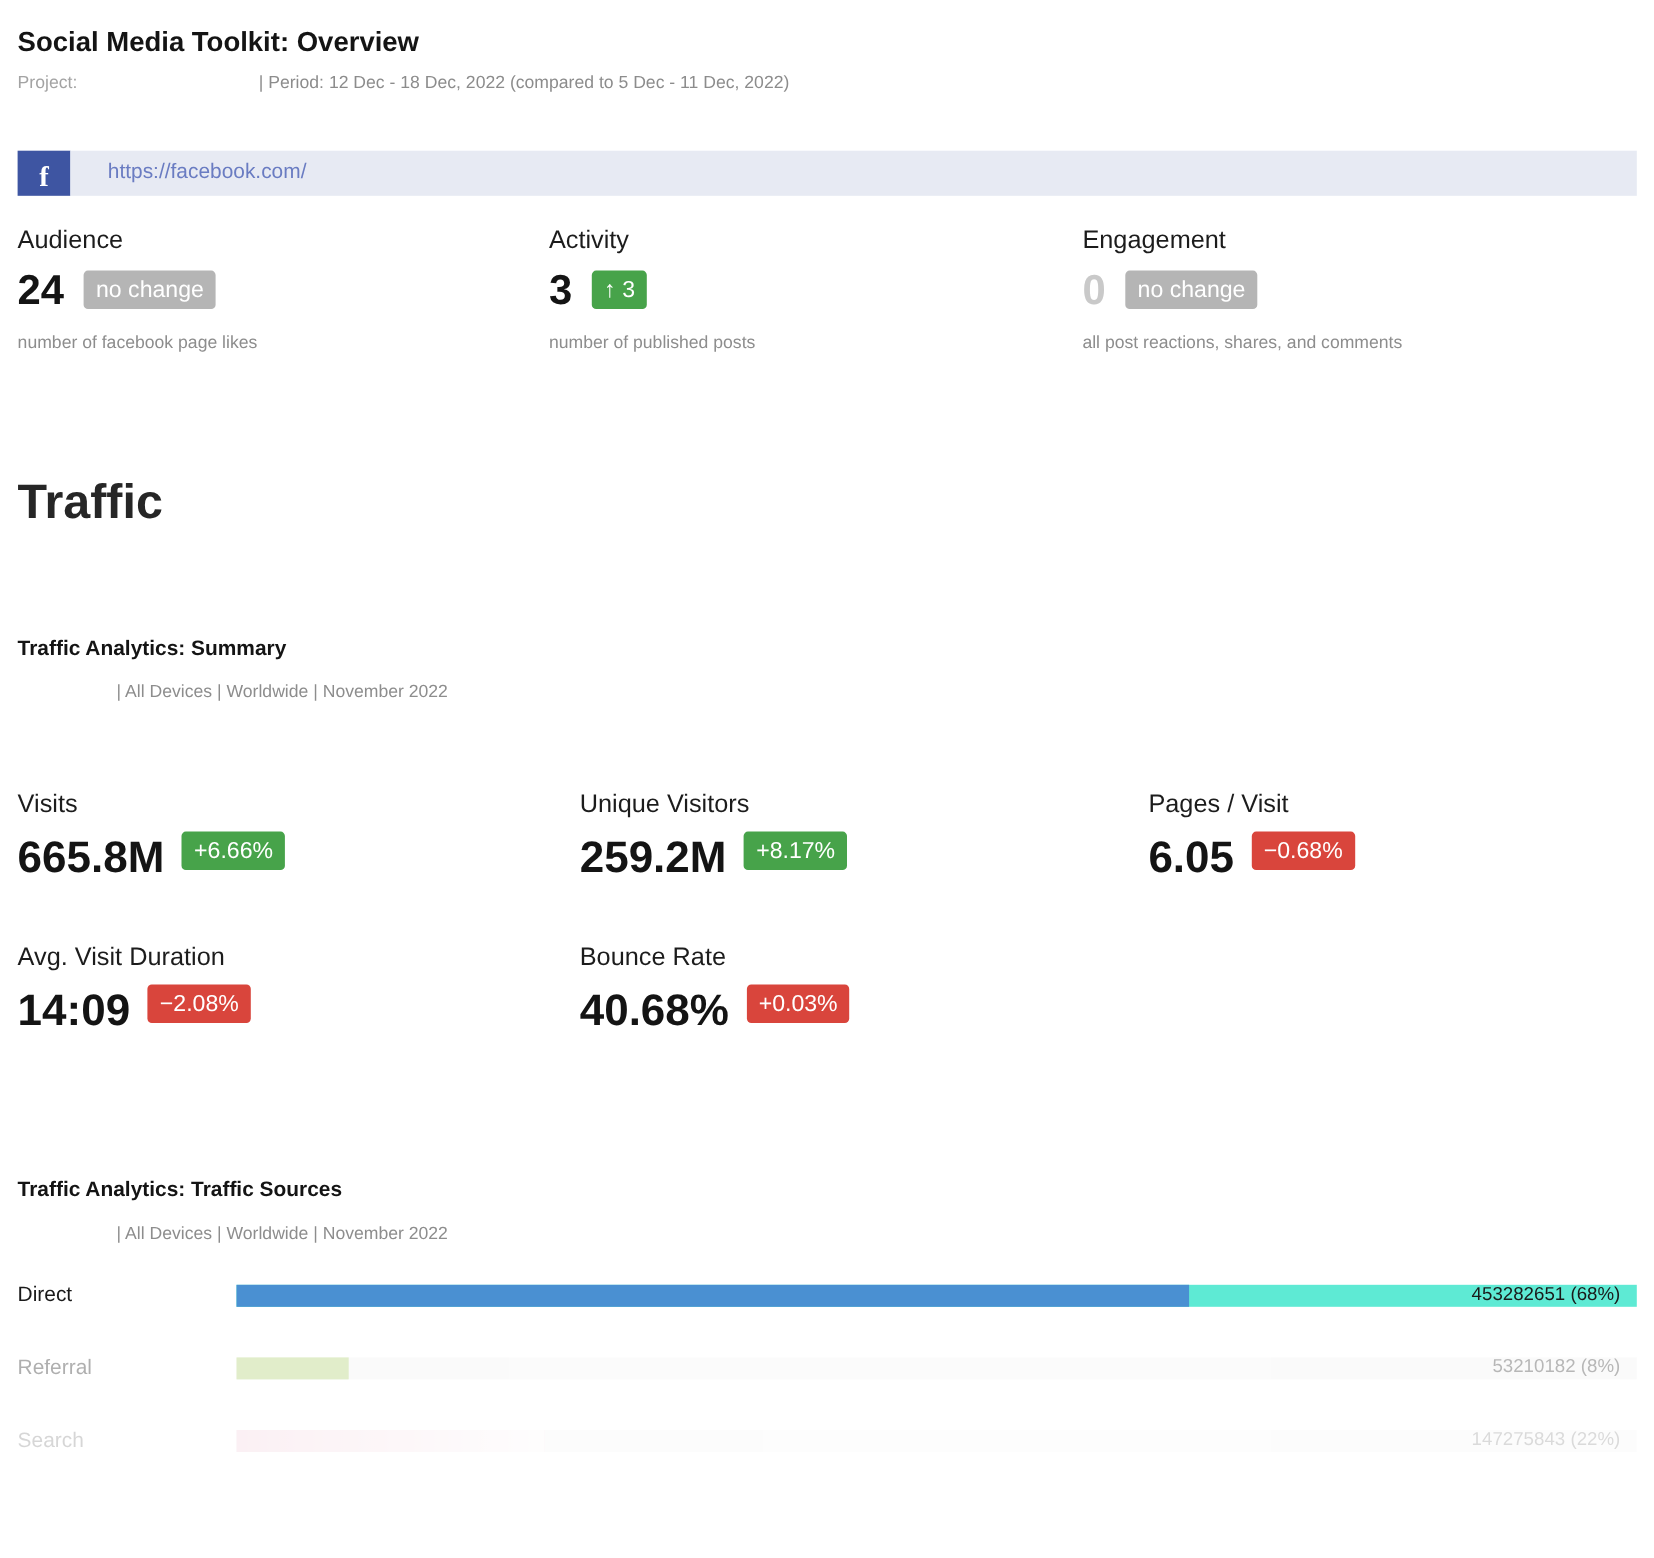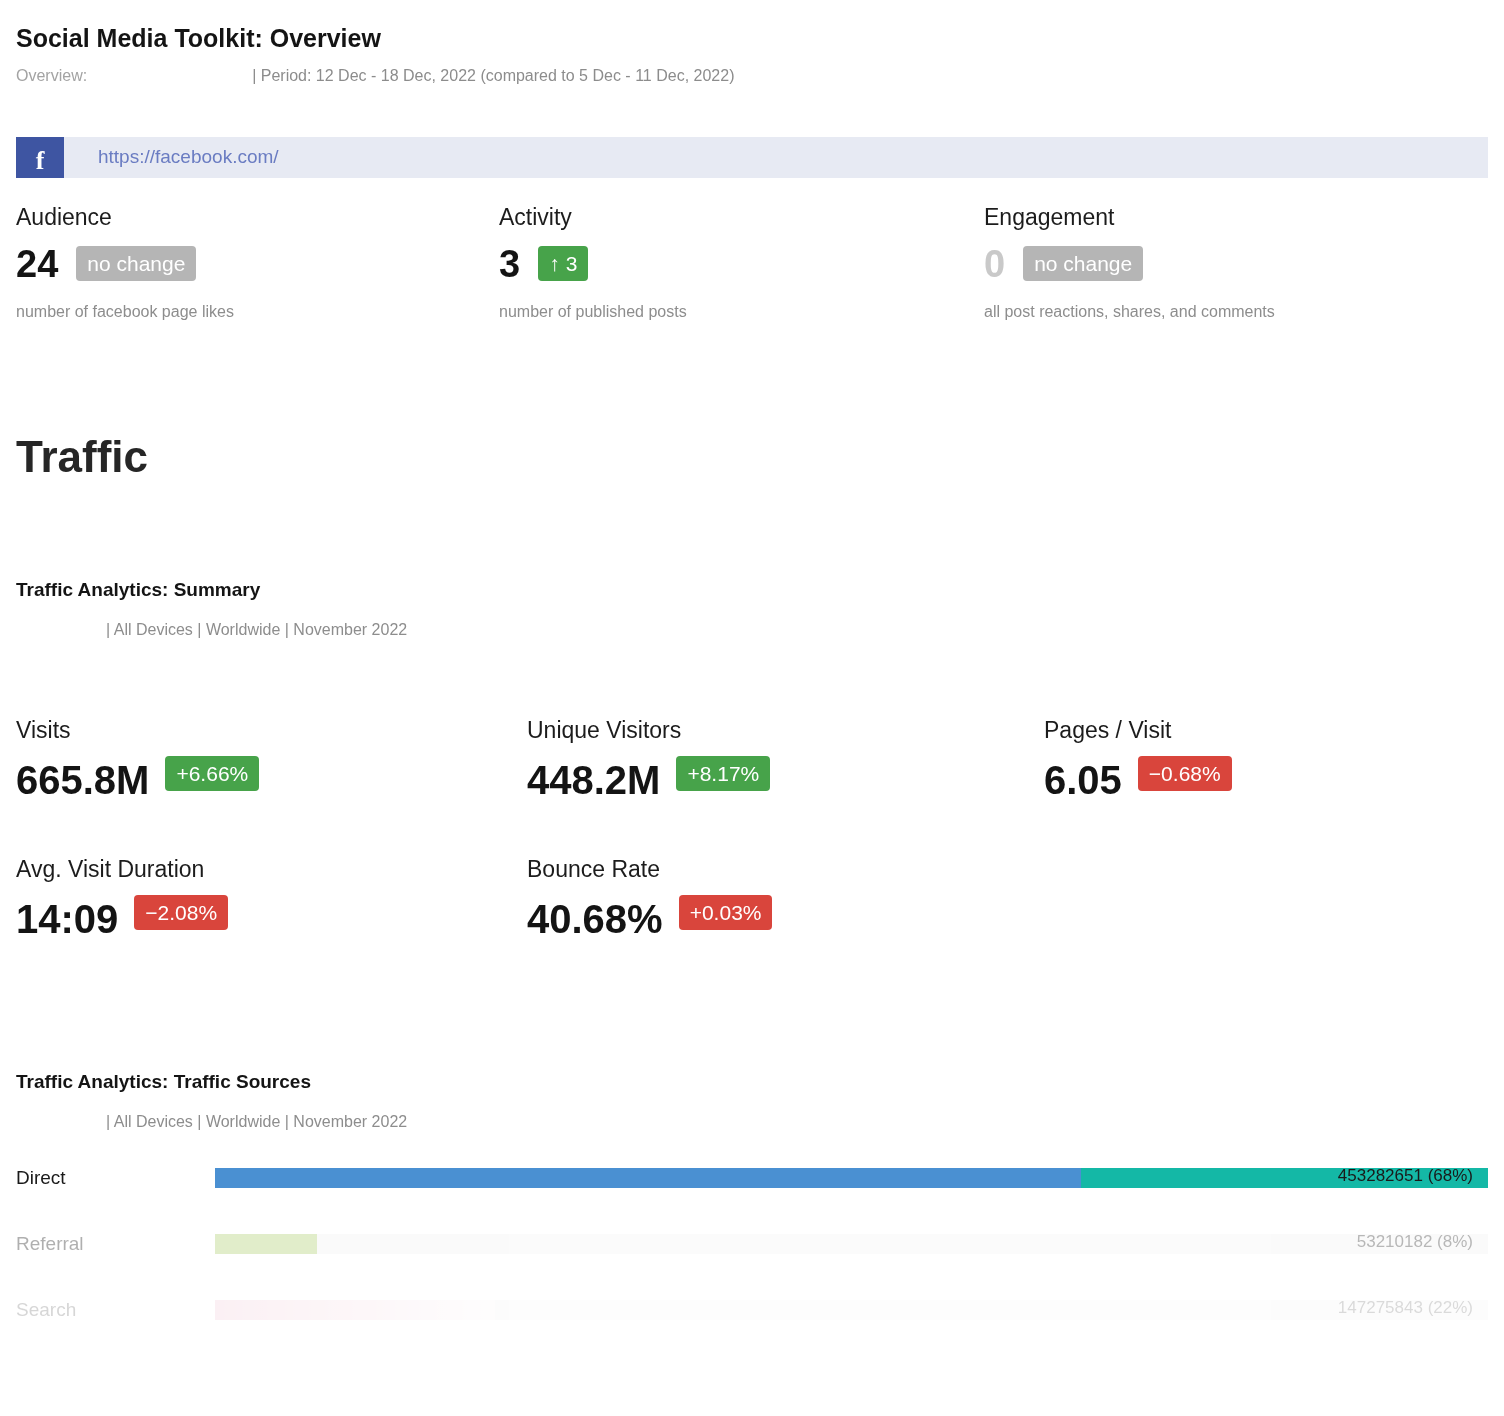--- a/index.html
+++ b/index.html
@@ -136,21 +136,21 @@
   .src-row.fade-2 { opacity: 0.28; }
   .src-label {
     flex: 0 0 199px;
     font-size: 19px;
     color: #1a1a1a;
   }
   .src-row.fade-1 .src-label, .src-row.fade-2 .src-label { color: #6f6f6f; }
   .src-track {
     flex: 1;
     height: 20px;
-    background: #14b8a6;
+    background: #5eead4;
     position: relative;
   }
   .src-row.fade-1 .src-track, .src-row.fade-2 .src-track { background: #f7f7f7; }
   .src-fill { height: 100%; width: 0; }
   .src-fill.fill-gradient {
     background-image: linear-gradient(to right, rgba(255,255,255,0), rgba(255,255,255,0.9));
   }
   .src-value {
     position: absolute;
     right: 15px;
@@ -162,21 +162,21 @@
   }
   .src-row.fade-1 .src-value, .src-row.fade-2 .src-value { color: #7d7d7d; }
 </style>
 </head>
 <body>
 
 <div class="page">
 
   <h1 class="page-title">Social Media Toolkit: Overview</h1>
   <div class="subline">
-    <span class="project">Overview:</span>
+    <span class="project">Project:</span>
     <span class="gap"></span>
     <span class="period">| Period: 12 Dec - 18 Dec, 2022 (compared to 5 Dec - 11 Dec, 2022)</span>
   </div>
 
   <div class="fb-bar">
     <span class="fb-icon">f</span>
     <span class="fb-url-wrap">
       <a class="fb-url">https://facebook.com/</a>
     </span>
   </div>
@@ -230,21 +230,21 @@
       <div class="s-label">Visits</div>
       <div class="s-valrow">
         <span class="s-value">665.8M</span>
         <span class="badge badge-up">+6.66%</span>
       </div>
     </div>
 
     <div class="s-cell">
       <div class="s-label">Unique Visitors</div>
       <div class="s-valrow">
-        <span class="s-value">448.2M</span>
+        <span class="s-value">259.2M</span>
         <span class="badge badge-up">+8.17%</span>
       </div>
     </div>
 
     <div class="s-cell">
       <div class="s-label">Pages / Visit</div>
       <div class="s-valrow">
         <span class="s-value">6.05</span>
         <span class="badge badge-down">−0.68%</span>
       </div>

